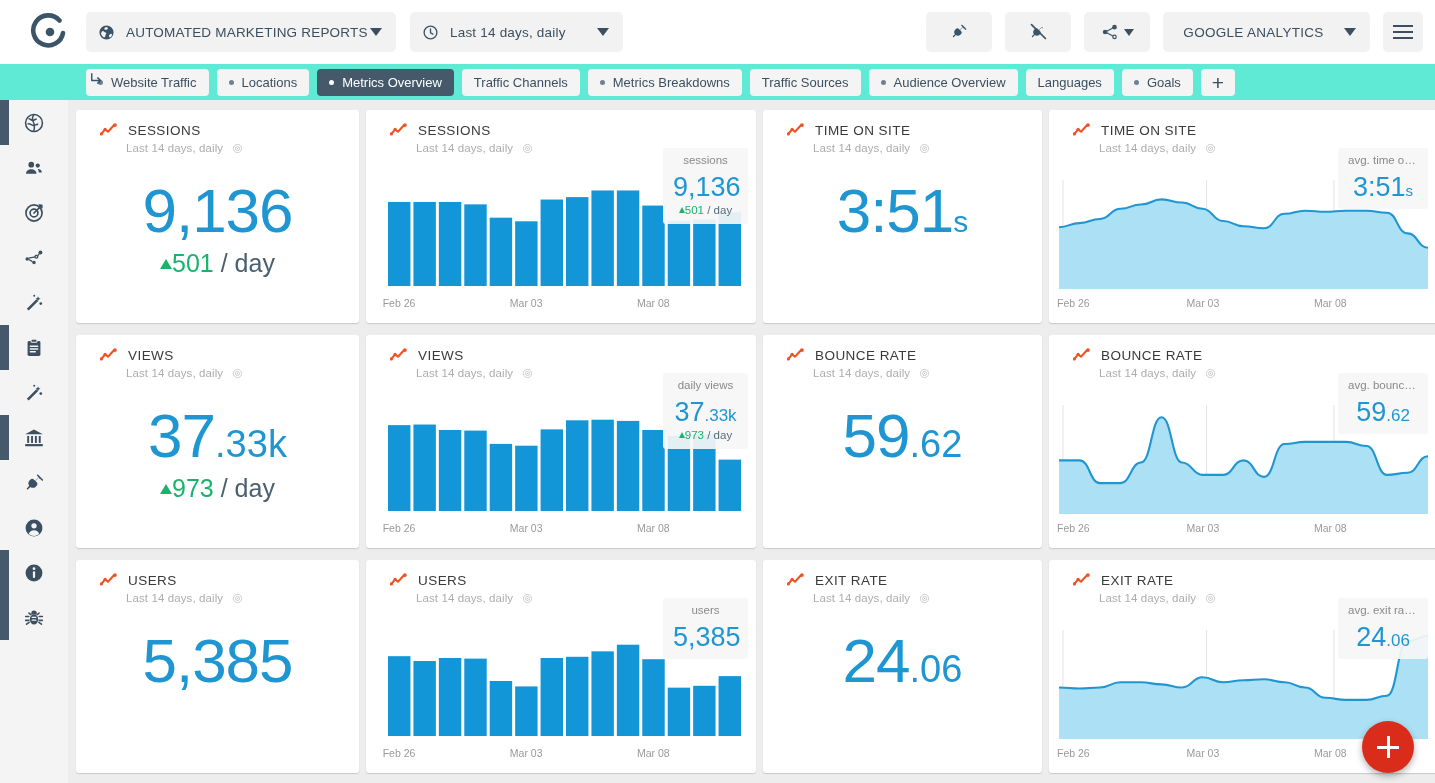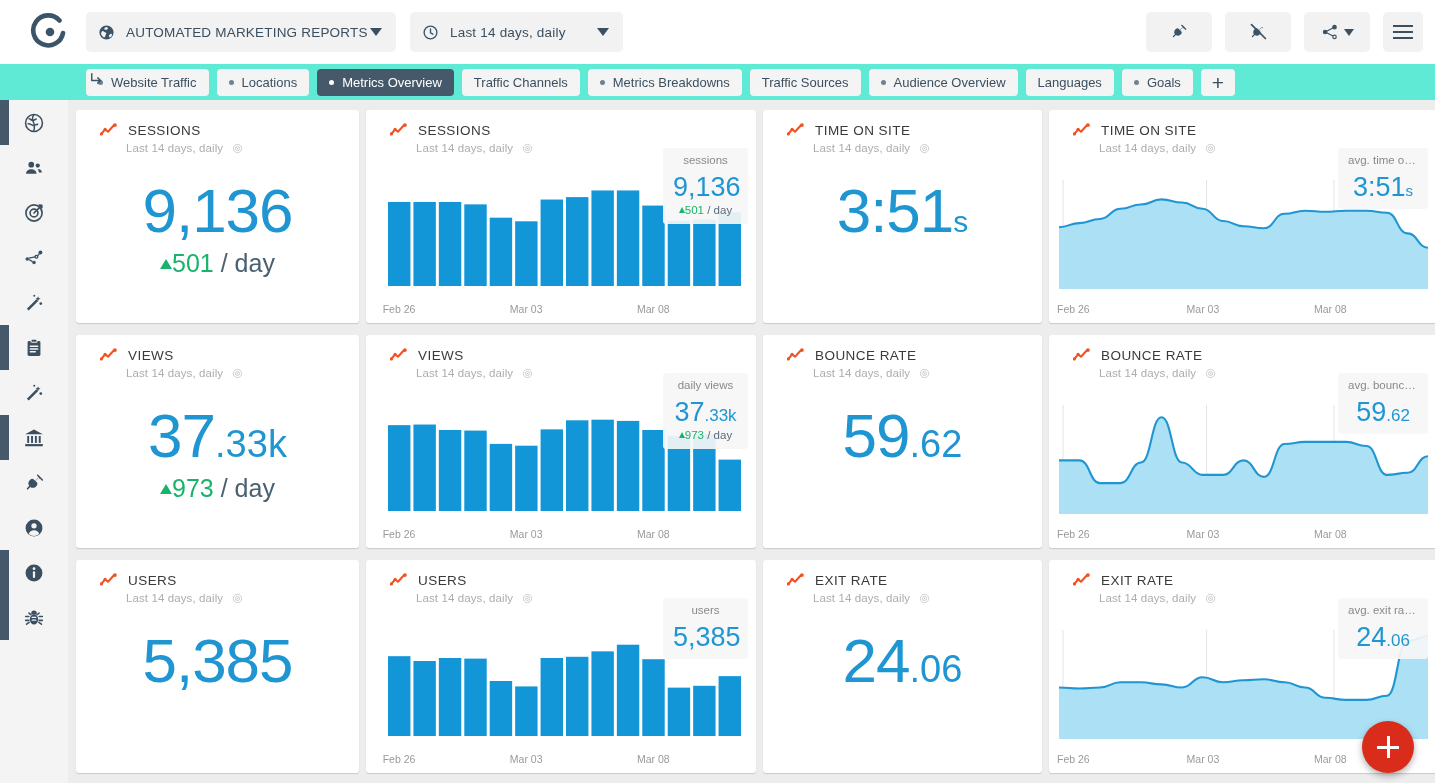--- a/index.html
+++ b/index.html
@@ -107,21 +107,21 @@
   .bignum .delta .up { color: #19b36b; }
   .bignum .delta .per { color: #4a6070; }
   .bignum .delta .tri {
     display: inline-block; width: 0; height: 0; vertical-align: 3px;
     border-left: 6px solid transparent; border-right: 6px solid transparent; border-bottom: 10px solid #19b36b;
   }
 
   
   .chart-wrap { position: absolute; left: 0; right: 0; bottom: 0; top: 52px; }
   .chart-svg { position: absolute; left: 0; top: 0; width: 100%; height: 100%; display: block; }
-  .axis-labels { position: absolute; left: 0; right: 0; bottom: 6px; height: 14px; margin-top: 38px; }
+  .axis-labels { position: absolute; left: 0; right: 0; bottom: 12px; height: 14px; margin-top: 38px; }
   .axis-label { position: absolute; font-size: 10.5px; color: #9a9a9a; white-space: nowrap; }
 
   
   .valbox {
     position: absolute; background: rgba(246,246,246,0.92); border-radius: 3px;
     padding: 7px 10px 8px 10px; text-align: center; line-height: 1;
   }
   .valbox .vlabel { font-size: 11.5px; color: #8a8a8a; white-space: nowrap; overflow: hidden; text-overflow: ellipsis; display: block; }
   .valbox .vmain { margin-top: 7px; color: #1f96d2; font-weight: 300; font-size: 27px; line-height: 1; }
   .valbox .vfrac { font-size: 17px; font-weight: 300; }
@@ -195,20 +195,24 @@
     <div class="iconbtn share">
       <svg width="18" height="18" viewBox="0 0 24 24" fill="none" stroke="#3c5467" stroke-width="1.6">
         <circle cx="18" cy="5.5" r="2.3" fill="#3c5467"></circle>
         <circle cx="5.5" cy="12" r="2.3" fill="#3c5467"></circle>
         <circle cx="18" cy="18.5" r="2.3" fill="none"></circle>
         <path d="M7.6 10.9 15.9 6.6M7.6 13.1l8.3 4.3"></path>
       </svg>
       <span class="caret"></span>
     </div>
 
+    <div id="source-selector">
+      <span class="pill-label">GOOGLE ANALYTICS</span>
+      <span class="caret" style="margin-left:0;"></span>
+    </div>
 
     <div class="hamburger">
       <i></i>
         <i></i>
         <i></i>
     </div>
   </div>
 
   <div class="tabbar">
     <span class="subarrow">

